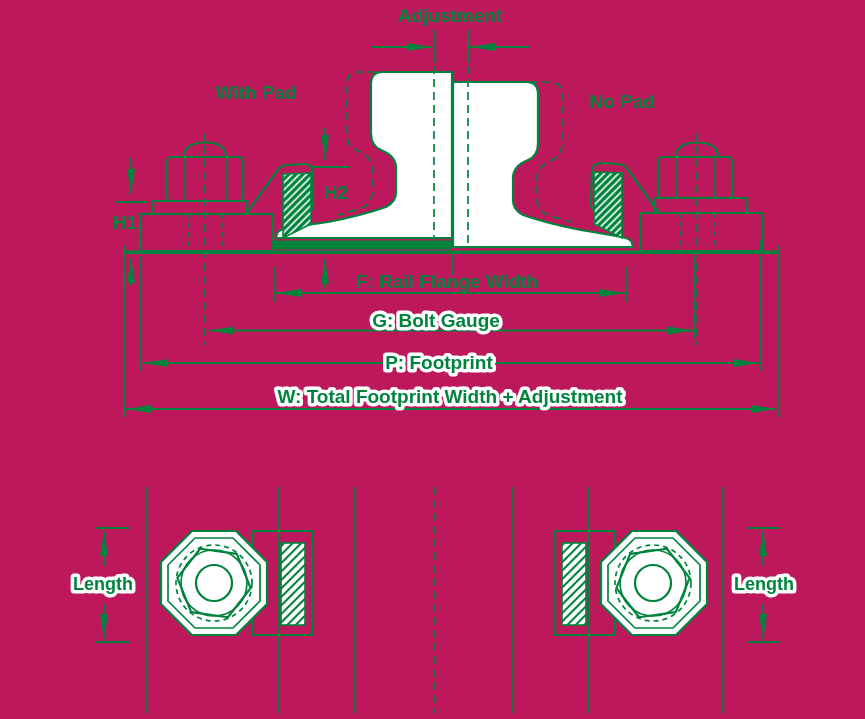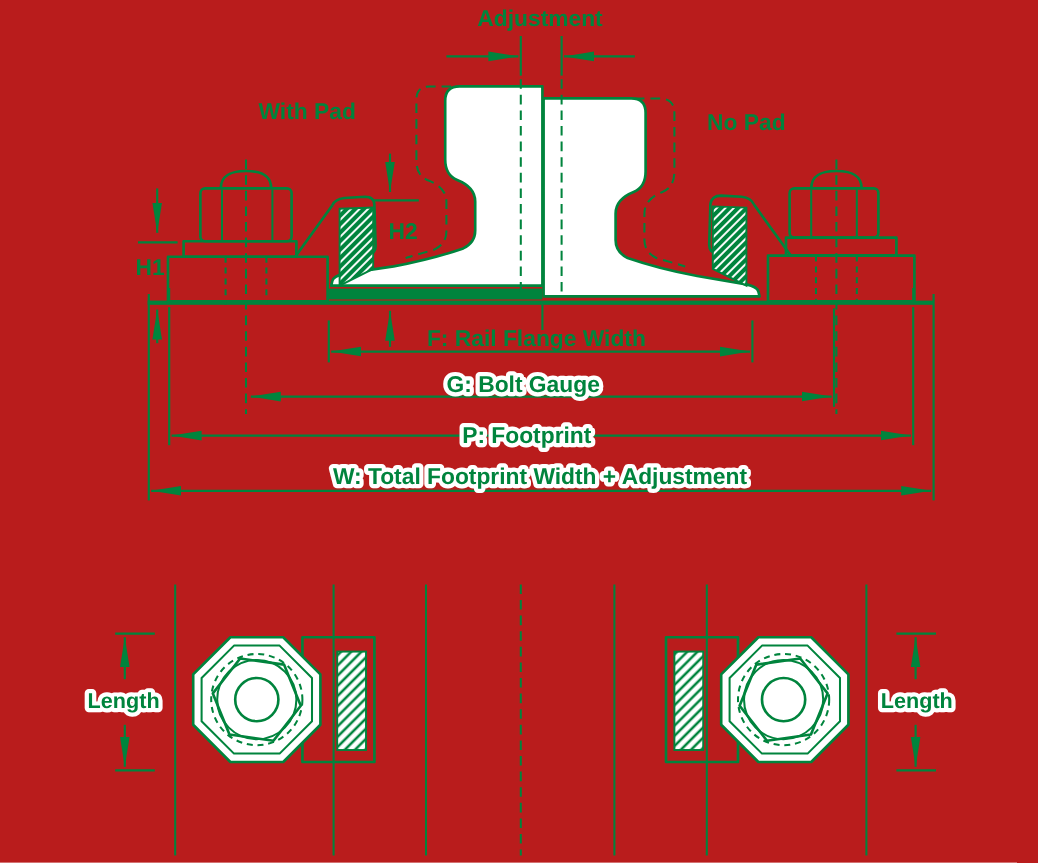--- a/index.html
+++ b/index.html
@@ -1,16 +1,16 @@
 <!DOCTYPE html>
 <html><head>
 <meta charset="utf-8">
 <style>
   html,body{margin:0;padding:0;background:#ffffff;}
-  .stage{position:relative;width:865px;height:719px;background:#b91c1c;overflow:hidden;}
+  .stage{position:relative;width:865px;height:719px;background:#be185d;overflow:hidden;}
   svg{display:block;}
   .ln{stroke:#00843D;fill:none;stroke-width:2.2;stroke-linecap:butt;stroke-linejoin:round;}
   .thin{stroke-width:1.7;}
   .dim{stroke:#00843D;fill:none;stroke-width:1.8;}
   .dash{stroke-dasharray:8 5;}
   .dash2{stroke-dasharray:5 4;stroke-width:1.7;}
   .railfill{fill:#ffffff;stroke:#00843D;stroke-width:2.2;stroke-linejoin:round;}
   .solidg{fill:#00843D;stroke:none;}
   .hatched{stroke:#00843D;stroke-width:1.6;}
   text.lbl{fill:#00843D;font-family:"Liberation Sans","DejaVu Sans",sans-serif;

